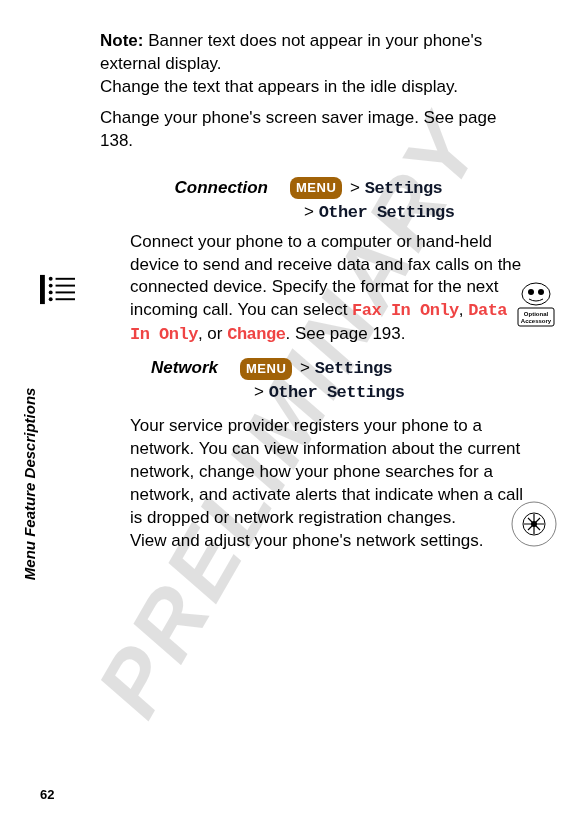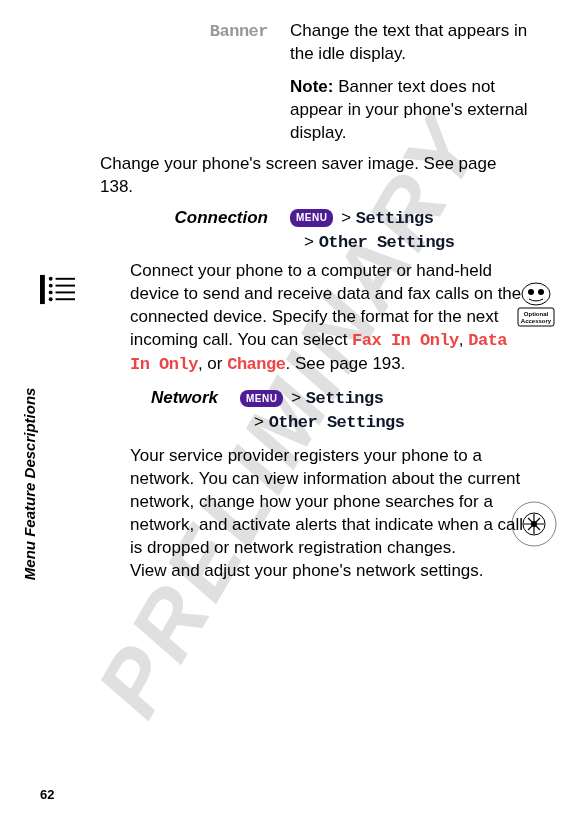--- a/index.html
+++ b/index.html
@@ -80,23 +80,23 @@
       font-weight: bold;
       color: #ef4444;
       letter-spacing: -0.5px;
     }
     .heading {
       font-weight: bold;
       font-style: italic;
     }
     .menu-badge {
       display: inline-block;
-      background: #4c1d95;
+      background: #a16207;
       color: #fff;
-      font-size: 10px;
+      font-size: 13px;
       font-weight: bold;
       padding: 2px 6px;
       border-radius: 8px;
       vertical-align: middle;
       margin-right: 3px;
       letter-spacing: 0.5px;
     }
     .bc {
       font-family: 'Courier New', monospace;
       font-weight: bold;
@@ -149,36 +149,33 @@
       <circle cx="11" cy="18" r="2" fill="#000"></circle>
       <rect x="16" y="17" width="20" height="2" fill="#000"></rect>
       <circle cx="11" cy="25" r="2" fill="#000"></circle>
       <rect x="16" y="24" width="20" height="2" fill="#000"></rect>
     </svg>
   </div>
 
   <div class="side-label">Menu Feature Descriptions</div>
 
   <div class="row">
-    <div class="term">
-      <span class="mono-label">Banner</span>
-    </div>
     <div class="desc">
-      <div>Change the text that appears in the idle display.</div>
       <div style="margin-top:10px">
         <b>Note:</b><span> Banner text does not appear in your phone's external display.</span>
       </div>
+      <div>Change the text that appears in the idle display.</div>
     </div>
   </div>
 
   <div class="row" style="margin-top:8px">
     <div class="desc">Change your phone's screen saver image. See page 138.</div>
   </div>
 
-  <div class="row" style="margin-top:8px; position:relative">
+  <div class="row" style="margin-top:24px; position:relative">
     <div class="term">
       <span class="heading">Connection</span>
     </div>
     <div class="desc">
       <div class="bc-line">
         <span class="menu-badge">MENU</span>
         <span>&gt;</span>
         <span class="bc">Settings</span>
       </div>
       <div class="bc-line indent">

